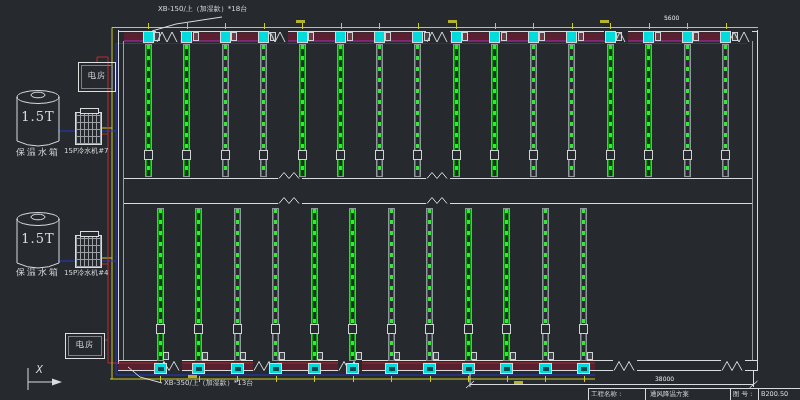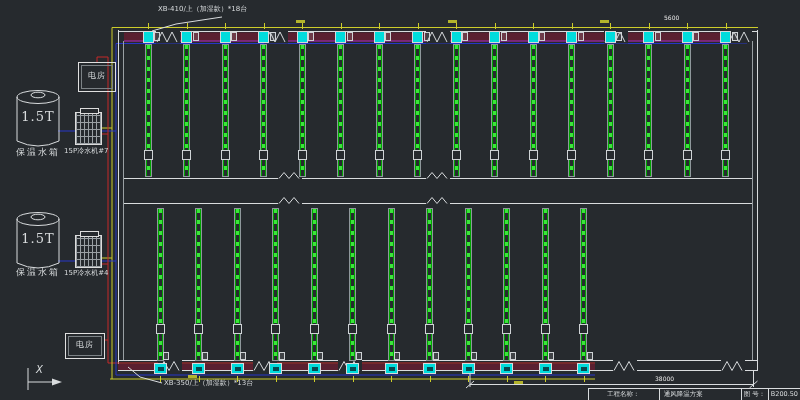--- a/index.html
+++ b/index.html
@@ -157,21 +157,21 @@
   <div class="txt tank-cap" style="left:20px;top:110px;width:36px;text-align:center;">1.5T</div>
   <div class="txt tank-name" style="left:16px;top:148px;">保温水箱</div>
   <div class="txt tank-cap" style="left:20px;top:232px;width:36px;text-align:center;">1.5T</div>
   <div class="txt tank-name" style="left:16px;top:268px;">保温水箱</div>
 
   <div class="chiller" style="left:75px;top:112px;"></div>
   <div class="txt eq-label" style="left:64px;top:148px;">15P冷水机#7</div>
   <div class="chiller" style="left:75px;top:235px;"></div>
   <div class="txt eq-label" style="left:64px;top:270px;">15P冷水机#4</div>
 
-  <div class="txt lbl-tiny" style="left:158px;top:6px;">XB-410/上（加湿款）*18台</div>
+  <div class="txt lbl-tiny" style="left:158px;top:6px;">XB-150/上（加湿款）*18台</div>
   <div class="txt lbl-tiny" style="left:164px;top:380px;">XB-350/上（加湿款）*13台</div>
 
   <div class="txt lbl-dim" style="left:664px;top:15px;">5600</div>
   <div class="txt lbl-dim" style="left:655px;top:376px;">38000</div>
 
   <div class="txt axis-x" style="left:36px;top:364px;">X</div>
 
   <div class="yblob" style="left:296px;top:20px;width:9px;"></div>
   <div class="yblob" style="left:448px;top:20px;width:9px;"></div>
   <div class="yblob" style="left:600px;top:20px;width:9px;"></div>
@@ -339,19 +339,19 @@
       <div class="duct" style="left: 580px; top: 208px; height: 153px;"></div>
       <div class="fan" style="left: 577px; top: 363px; width: 13px; height: 11px;">
         <div class="fan-glyph"></div>
       </div>
       <div class="fan-tag" style="left: 586.5px; top: 352px; width: 6px; height: 8px;"></div>
       <div class="duct-conn" style="left: 579px; top: 324px; width: 9px; height: 10px;"></div>
       <div class="tick" style="left: 583.5px; top: 376px; height: 6px;"></div>
     </div>
 
   <div style="position:absolute;left:588px;top:388px;width:212px;height:12px;border-top:1px solid var(--white);border-left:1px solid var(--white);display:flex;">
-    <div class="titleblock-text" style="width:57px;border-right:1px solid var(--white);padding:1px 2px;margin-left:16px;">工程名称：</div>
+    <div class="titleblock-text" style="width:57px;border-right:1px solid var(--white);padding:1px 2px;">工程名称：</div>
     <div class="titleblock-text" style="width:85px;border-right:1px solid var(--white);padding:1px 4px;">通风降温方案</div>
     <div class="titleblock-text" style="width:28px;border-right:1px solid var(--white);padding:1px 2px;">图 号：</div>
     <div class="titleblock-text" style="flex:1;padding:1px 2px;">B200.50</div>
   </div>
 
 </div>
 
 </body></html>

